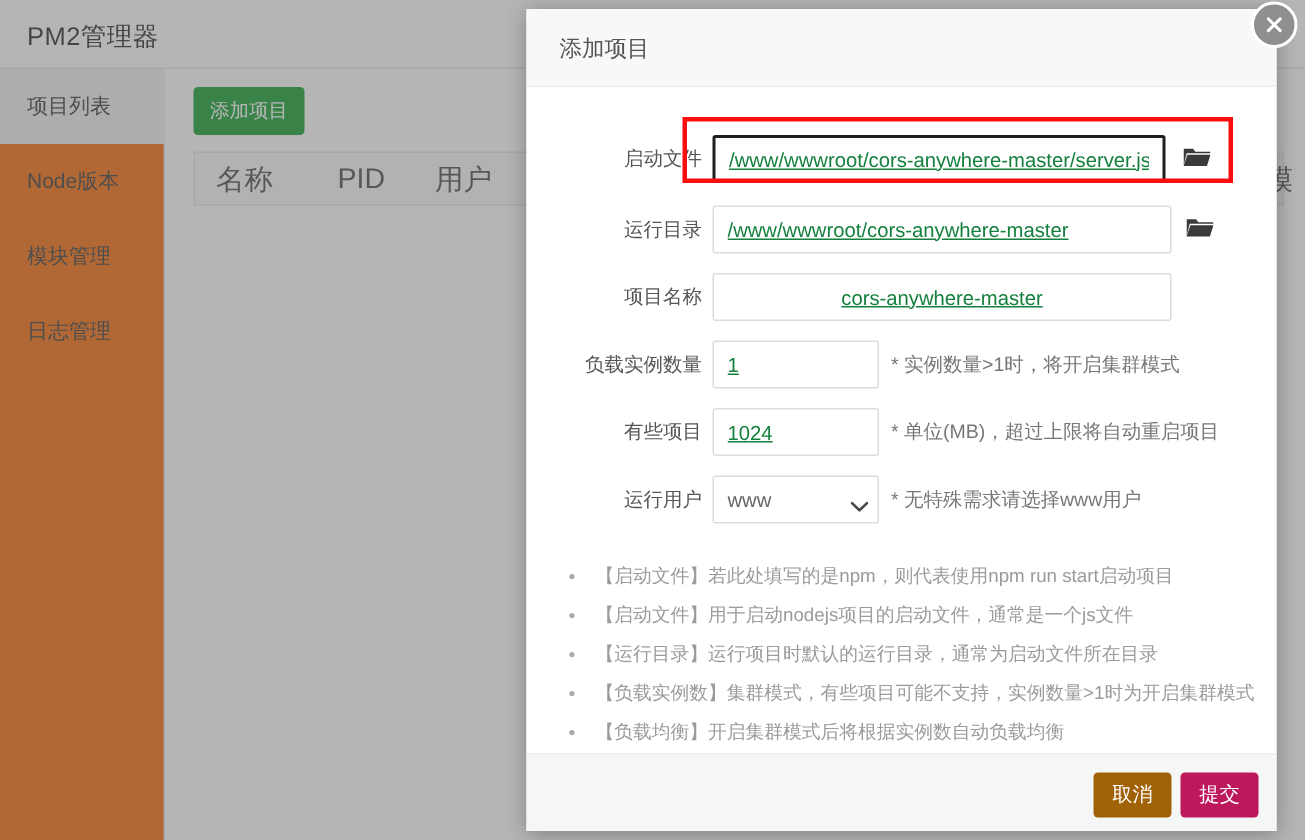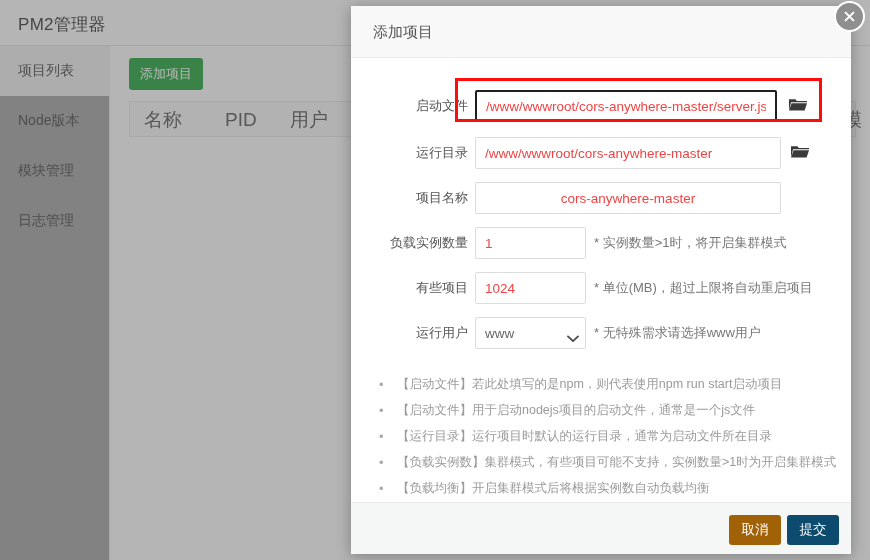--- a/index.html
+++ b/index.html
@@ -18,21 +18,21 @@
   .bg-topbar {
     position: absolute; left: 0; top: 0; width: 870px; height: 46px;
     background: #ffffff; border-bottom: 1px solid #e6e6e6;
   }
   .bg-topbar-title {
     position: absolute; left: 18px; top: 13px;
     font-size: 17px; color: #333; letter-spacing: .3px;
   }
   .bg-sidebar {
     position: absolute; left: 0; top: 46px; width: 110px; height: 514px;
-    background: #a3a3a3; border-right: 1px solid #e9e9e9;
+    background: #f97316; border-right: 1px solid #e9e9e9;
   }
   .bg-side-item {
     position: absolute; left: 0; width: 110px; height: 50px;
     font-size: 14px; color: #444;
     display: flex; align-items: center; padding-left: 18px;
   }
   .bg-side-item.active { background: #f0f0f0; }
 
   .bg-main { position: absolute; left: 111px; top: 47px; right: 0; bottom: 0; background: #fff; }
   .bg-addbtn {
@@ -91,24 +91,25 @@
   
   .frow { position: absolute; left: 0; width: 500px; height: 32px; }
   .flabel {
     position: absolute; left: 0; top: 0; width: 117px; height: 32px;
     display: flex; align-items: center; justify-content: flex-end;
     font-size: 13px; color: #555;
   }
   .finput {
     position: absolute; top: 0; height: 32px;
     border: 1px solid #dcdcdc; background: #fff;
-    font-size: 13.5px; color: #ef4444;
+    font-size: 13.5px; color: #15803d;
     padding: 0 9px; outline: none;
     font-family: "Liberation Sans", "DejaVu Sans", sans-serif;
     border-radius: 2px;
+    text-decoration: underline;
   }
   .finput.focused { border: 2px solid #1f1f1f; }
   .fselect {
     position: absolute; top: 0; left: 124px; width: 111px; height: 32px;
     border: 1px solid #dcdcdc; background: #fff;
     font-size: 13.5px; color: #666;
     padding: 0 9px; outline: none; -webkit-appearance: none; appearance: none;
     font-family: "Liberation Sans", "DejaVu Sans", sans-serif;
     border-radius: 2px;
   }
@@ -151,21 +152,21 @@
     background: #f5f6f6; border-top: 1px solid #ececec;
   }
   .btn {
     position: absolute; top: 12px; height: 30px; width: 52px;
     border: none; border-radius: 3px;
     font-size: 13.5px; cursor: pointer;
     font-family: "Liberation Sans", "DejaVu Sans", sans-serif;
     display: flex; align-items: center; justify-content: center;
   }
   .btn-cancel { left: 378px; background: #a16207; color: #ffffff; }
-  .btn-submit { left: 436px; background: #0c4a6e; color: #ffffff; }
+  .btn-submit { left: 436px; background: #be185d; color: #ffffff; }
 </style>
 </head>
 <body>
 
 <div id="app">
 
   <div class="bg-page">
 
     <div class="bg-topbar">
       <div class="bg-topbar-title">PM2管理器</div>

